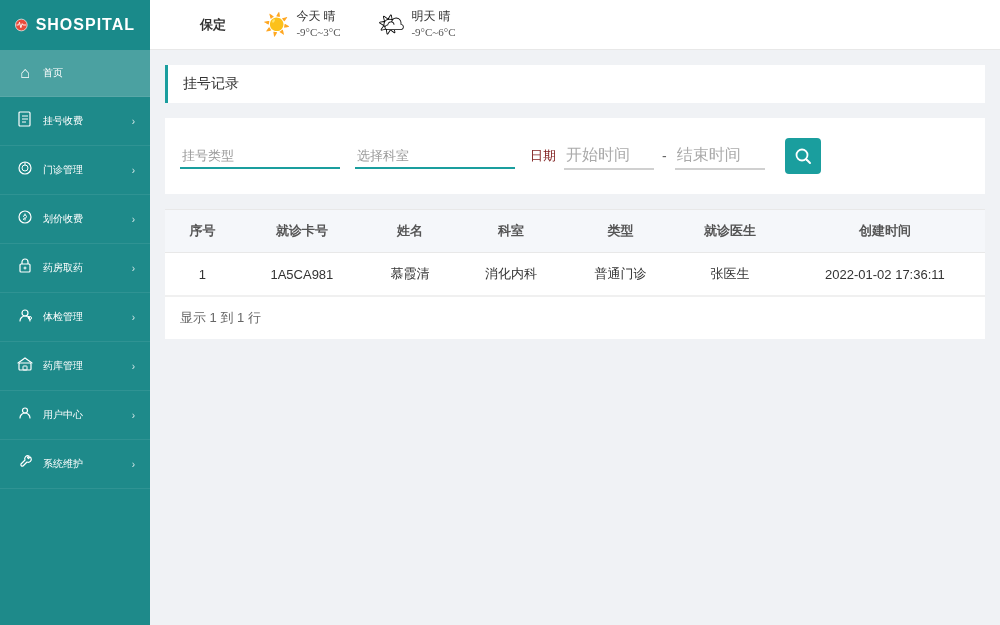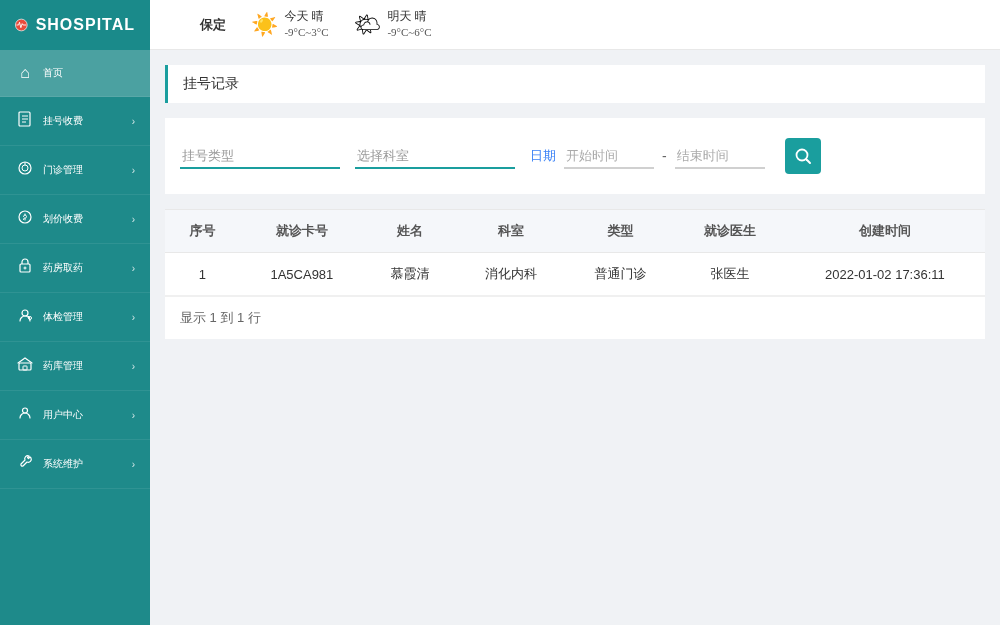--- a/index.html
+++ b/index.html
@@ -33,21 +33,21 @@
     }
     .logo-text {
       color: #fff;
       font-size: 16px;
       font-weight: bold;
       letter-spacing: 1px;
     }
     .weather-section {
       display: flex;
       align-items: center;
-      gap: 25px;
+      gap: 37px;
       margin-left: 20px;
     }
     .city-name {
       font-size: 13px;
       color: #333;
       font-weight: bold;
     }
     .weather-item {
       display: flex;
       align-items: center;
@@ -151,28 +151,28 @@
     .filter-input::placeholder {
       color: #999;
     }
     .date-section {
       display: flex;
       align-items: center;
       gap: 8px;
     }
     .date-label {
       font-size: 13px;
-      color: #3b82f6;
+      color: #7f1d1d;
     }
     .date-input {
       border: none;
       border-bottom: 2px solid #d0d0d0;
       outline: none;
       padding: 4px 2px;
-      font-size: 13px;
+      font-size: 16px;
       background: transparent;
       color: #999;
       width: 90px;
     }
     .date-input::placeholder { color: #aaa; }
     .date-sep { color: #666; }
     .search-btn {
       background: #1a9e9e;
       border: none;
       border-radius: 4px;

